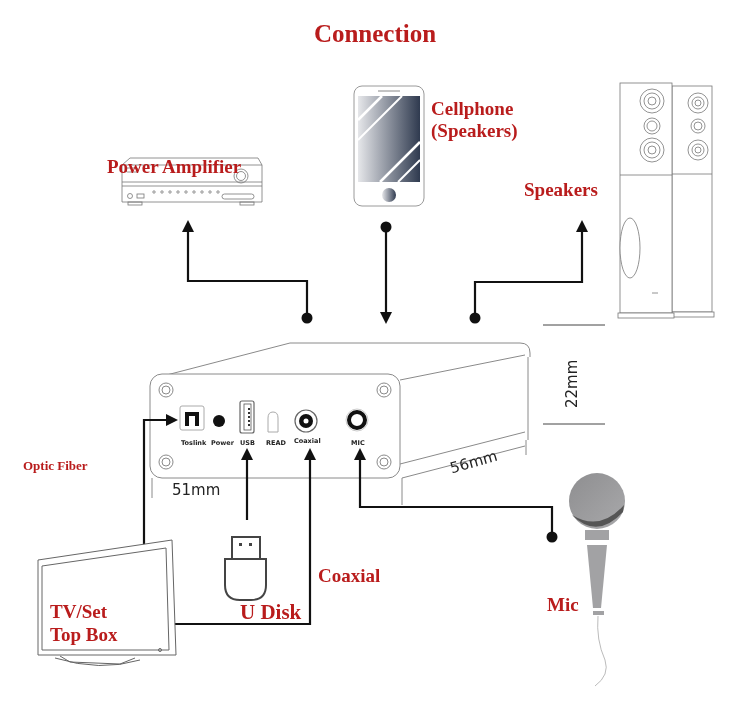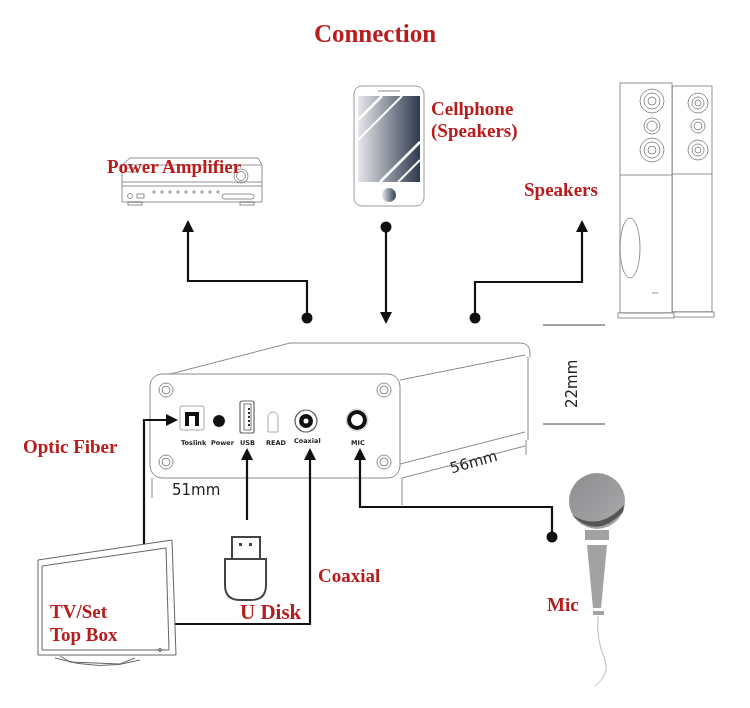--- a/index.html
+++ b/index.html
@@ -211,21 +211,21 @@
   </g>
 </svg>
 
 <div class="lbl title">Connection</div>
 <div class="lbl" style="left:107px; top:124px; font-size:19px;margin-top:32px;">Power Amplifier</div>
 <div class="lbl" style="left:431px; top:98px; font-size:19px; line-height:22px;">
   <div>Cellphone</div>
   <div>(Speakers)</div>
 </div>
 <div class="lbl" style="left:524px; top:179px; font-size:19px;">Speakers</div>
-<div class="lbl" style="left:23px; top:436px; font-size:19px;">Optic Fiber</div>
+<div class="lbl" style="left:23px; top:458px; font-size:13px;">Optic Fiber</div>
 <div class="lbl" style="left:50px; top:600px; font-size:19px; line-height:23px;">
   <div>TV/Set</div>
   <div>Top Box</div>
 </div>
 <div class="lbl" style="left:208px; top:600px; font-size:21px;margin-left:32px;">U Disk</div>
 <div class="lbl" style="left:318px; top:565px; font-size:19px;">Coaxial</div>
 <div class="lbl" style="left:547px; top:594px; font-size:19px;">Mic</div>
 
 <div class="mm" style="left:172px; top:481px;text-align:center;">51mm</div>
 <div class="mm" style="left:448px; top:460px; transform: rotate(-16deg); transform-origin: left top;">56mm</div>

